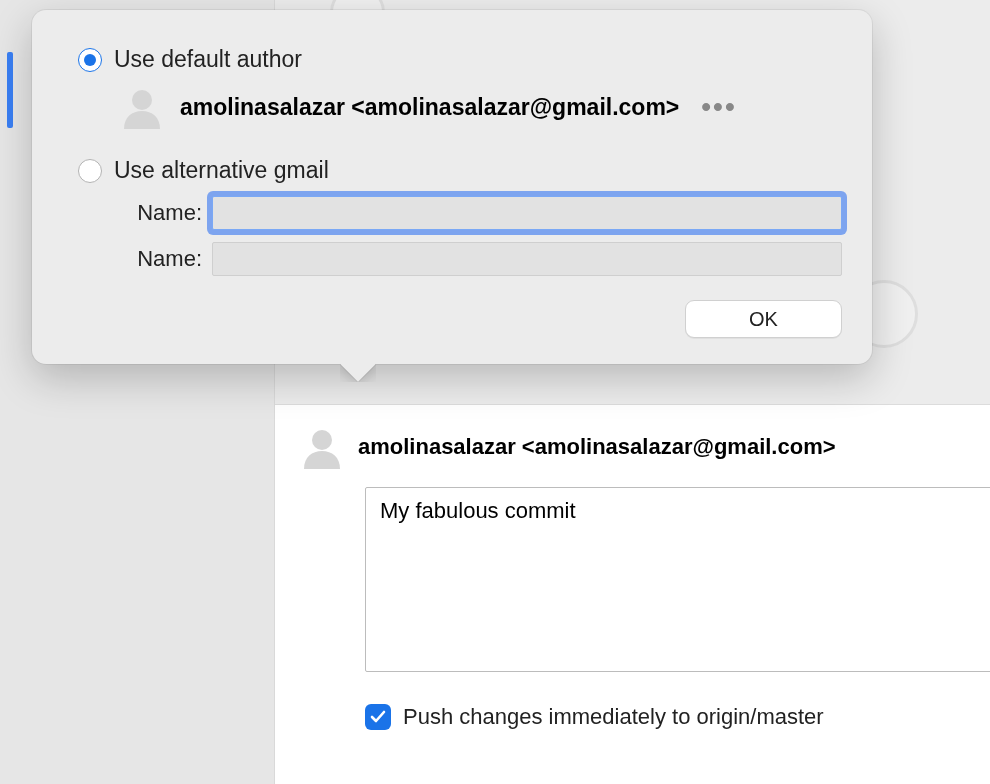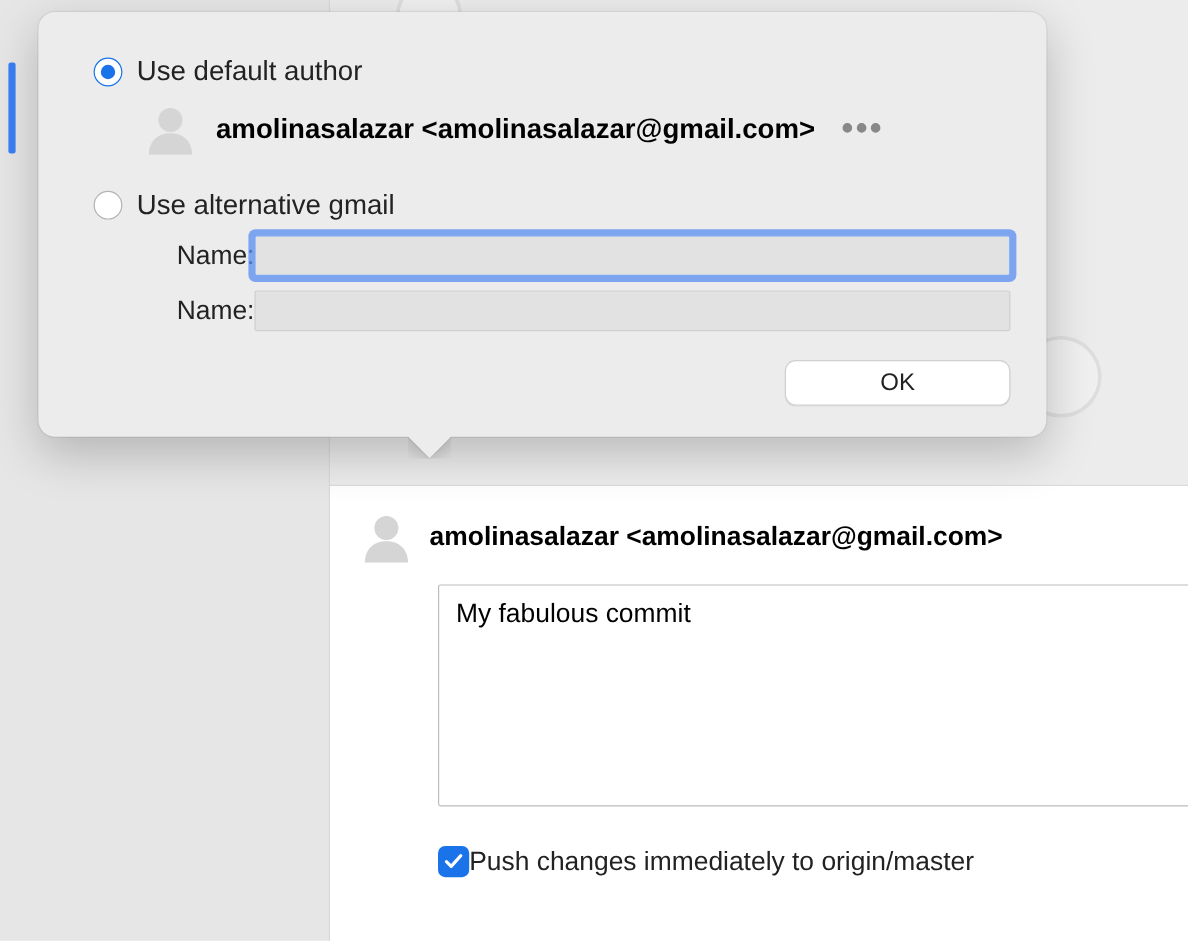--- a/index.html
+++ b/index.html
@@ -86,20 +86,21 @@
     background: #fff;
     outline: none;
     font-family: inherit;
     resize: none;
   }
   .push-row {
     margin-left: 65px;
     margin-top: 28px;
     display: flex;
     align-items: flex-end;
+    gap: 12px;
     font-size: 22px;
     color: #222;
   }
 
   
   .avatar {
     width: 44px;
     height: 44px;
     position: relative;
     flex-shrink: 0;
@@ -195,20 +196,21 @@
   .field-row {
     display: flex;
     align-items: center;
     margin-bottom: 12px;
   }
   .field-label {
     width: 92px;
     text-align: right;
     font-size: 22px;
     color: #222;
+    padding-right: 10px;
   }
   .field-input {
     flex: 1;
     height: 34px;
     background: #e2e2e2;
     border: 1px solid #cfcfcf;
     border-radius: 2px;
     font-size: 18px;
     padding: 0 8px;
     outline: none;
@@ -217,21 +219,21 @@
     box-shadow: 0 0 0 5px rgba(88,140,240,0.75);
     border-color: #7aa8f5;
   }
 
   .ok-row {
     display: flex;
     justify-content: flex-end;
     margin-top: 24px;
   }
   .ok-btn {
-    width: 188px;
+    width: 157px;
     height: 38px;
     background: #fff;
     border: 1px solid #d0d0d0;
     border-radius: 9px;
     font-size: 20px;
     color: #222;
     box-shadow: 0 1px 0 rgba(0,0,0,0.05);
   }
 
   

